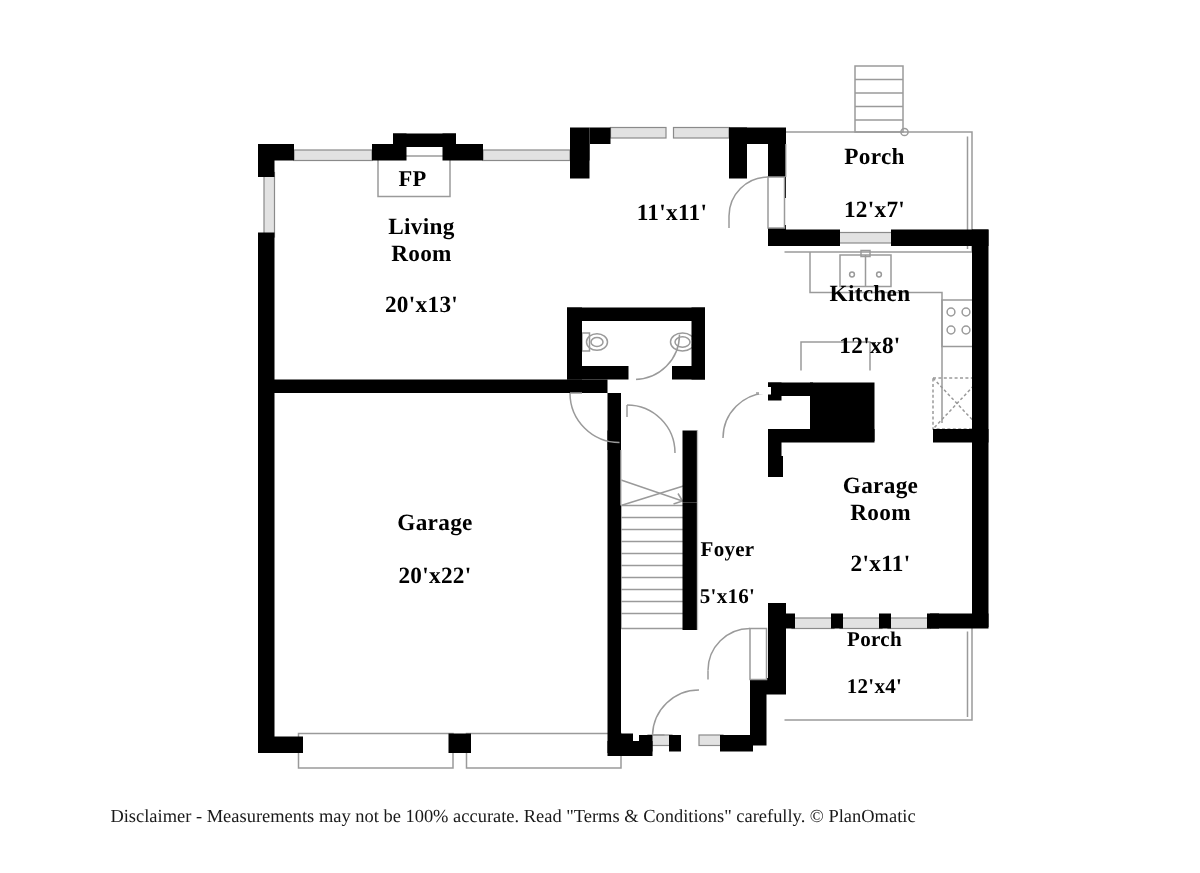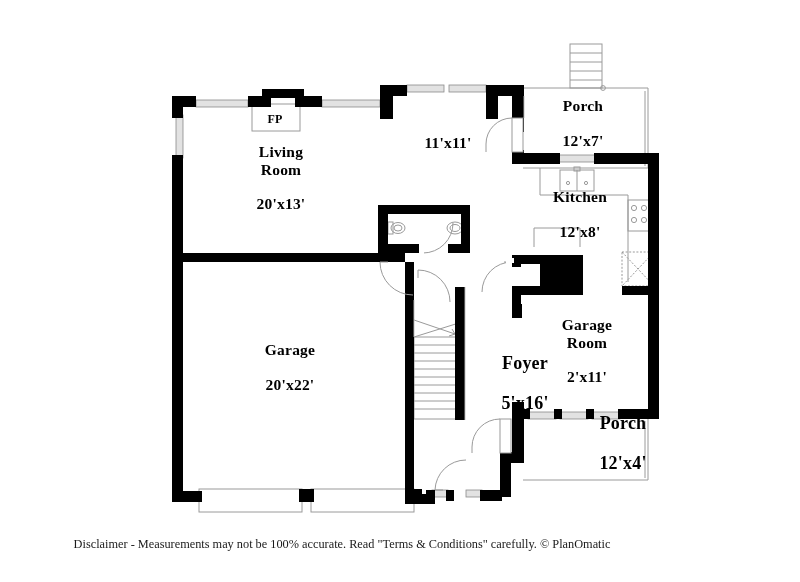--- a/index.html
+++ b/index.html
@@ -28,22 +28,22 @@
     color: #000000;
     line-height: 1.12;
     white-space: pre-line;
     letter-spacing: 0.2px;
     transform: translate(-50%, -50%);
     pointer-events: none;
   }
   .room-label .rl-name { display: block; }
   .room-label .rl-dim  { display: block; }
   .size-lg { font-size: 15.5px; }
-  .size-md { font-size: 18px; margin-left: 40px; }
-  .size-fp { font-size: 12px; }
+  .size-md { font-size: 14px; }
+  .size-fp { font-size: 15px; }
   #disclaimer {
     position: absolute;
     left: 0;
     top: 537px;
     width: 684px;
     text-align: center;
     font-family: "Liberation Serif", "DejaVu Serif", serif;
     font-size: 12.3px;
     color: #1a1a1a;
   }

